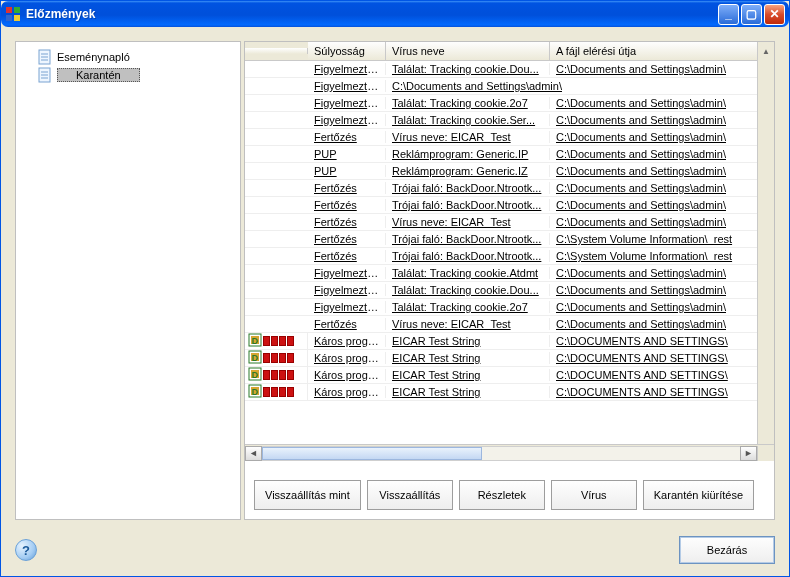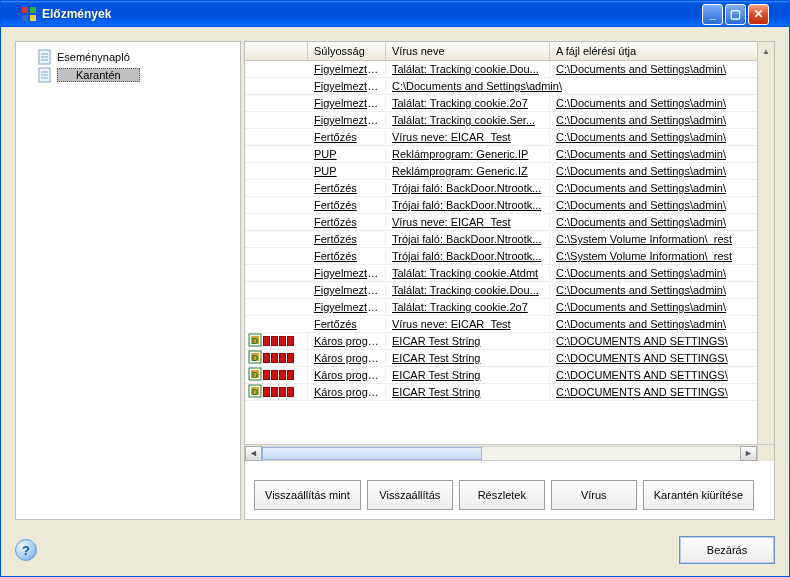--- a/index.html
+++ b/index.html
@@ -9,21 +9,21 @@
     font-size: 11px;
     background: #ece9d8;
     width: 790px;
     height: 577px;
     overflow: hidden;
   }
   .window { width: 790px; height: 577px; border: 1px solid #0055e5; background: #ece9d8; display: flex; flex-direction: column; }
   .titlebar {
     height: 26px;
     background: linear-gradient(to bottom, #3c91f7 0%, #0053e1 8%, #0050db 45%, #0050db 55%, #026afe 92%, #0651d8 100%);
-    display: flex; align-items: center; padding: 0 20px; color: #fff;
+    display: flex; align-items: center; padding: 0 4px; color: #fff; border-radius: 7px;
   }
   .titlebar-icon { width: 16px; height: 16px; margin-right: 5px; display: inline-block; }
   .titlebar-title { font-weight: bold; font-size: 12px; flex: 1; text-shadow: 1px 1px 0 rgba(0,0,0,0.2);}
   .winbtns { display: flex; gap: 2px; }
   .winbtn {
     width: 21px; height: 21px; border-radius: 3px;
     border: 1px solid #fff; display:flex; align-items:center; justify-content:center;
     font-family: Arial; font-weight: bold; font-size: 12px; color:#fff;
     background: linear-gradient(to bottom,#7eaef9,#2a6bd8);
     cursor: default;
@@ -121,21 +121,21 @@
                 <line x1="3" y1="11" x2="10" y2="11" stroke="#7aa3d1"></line>
               </svg>
           </span>
           <span class="label">Karantén</span>
         </div>
       </div>
 
       <div class="panel right">
         <div class="list-wrap">
           <div style="display:flex;">
-            <div class="list-header" style="flex:1;">
+            <div class="list-header" style="flex:1;align-items:center;">
               <div class="colh c-icon"></div>
               <div class="colh c-sev">Súlyosság</div>
               <div class="colh c-name">Vírus neve</div>
               <div class="colh c-path" style="border-right:none;">A fájl elérési útja</div>
             </div>
             <div class="vscrollspace" style="display:flex;align-items:center;justify-content:center;font-size:8px;color:#666;">▲</div>
           </div>
           <div style="display:flex;flex:1;overflow:hidden;">
             <div class="list-body" id="list-body">
                 <div class="row">

